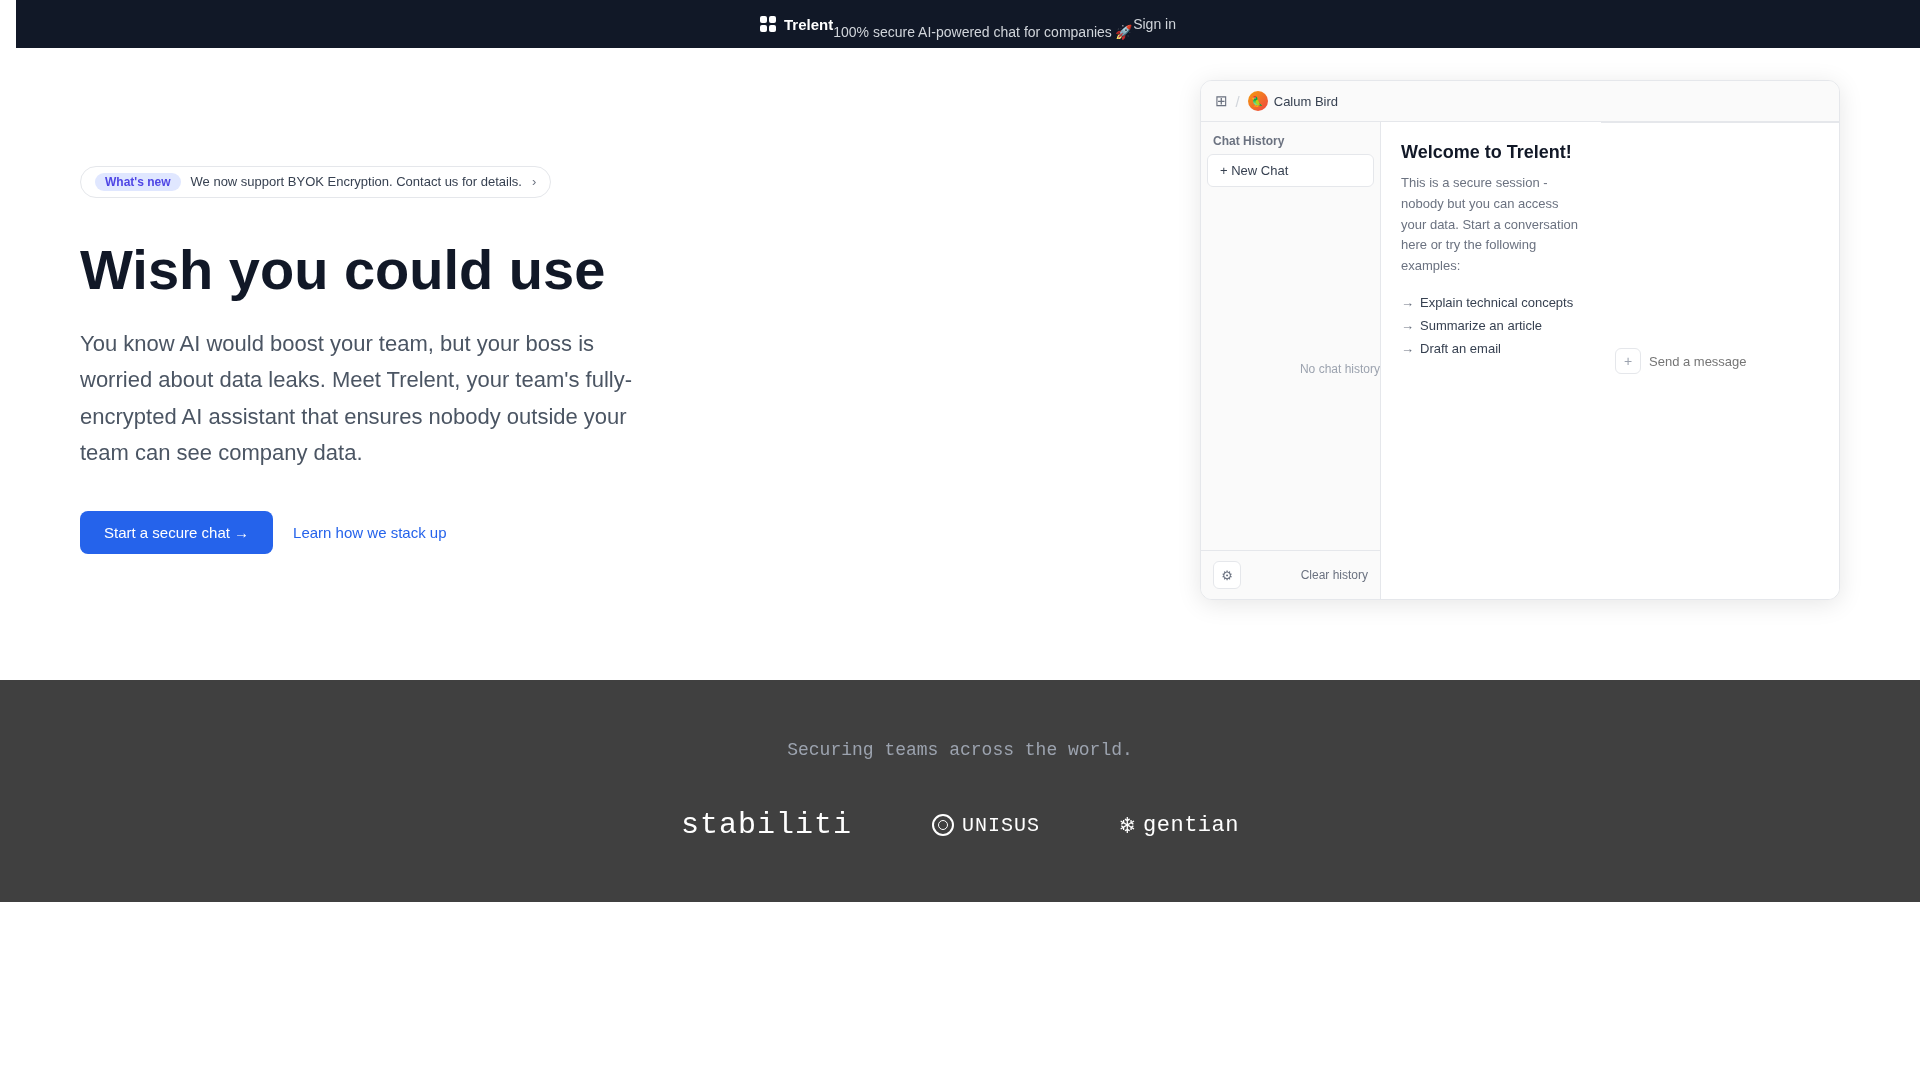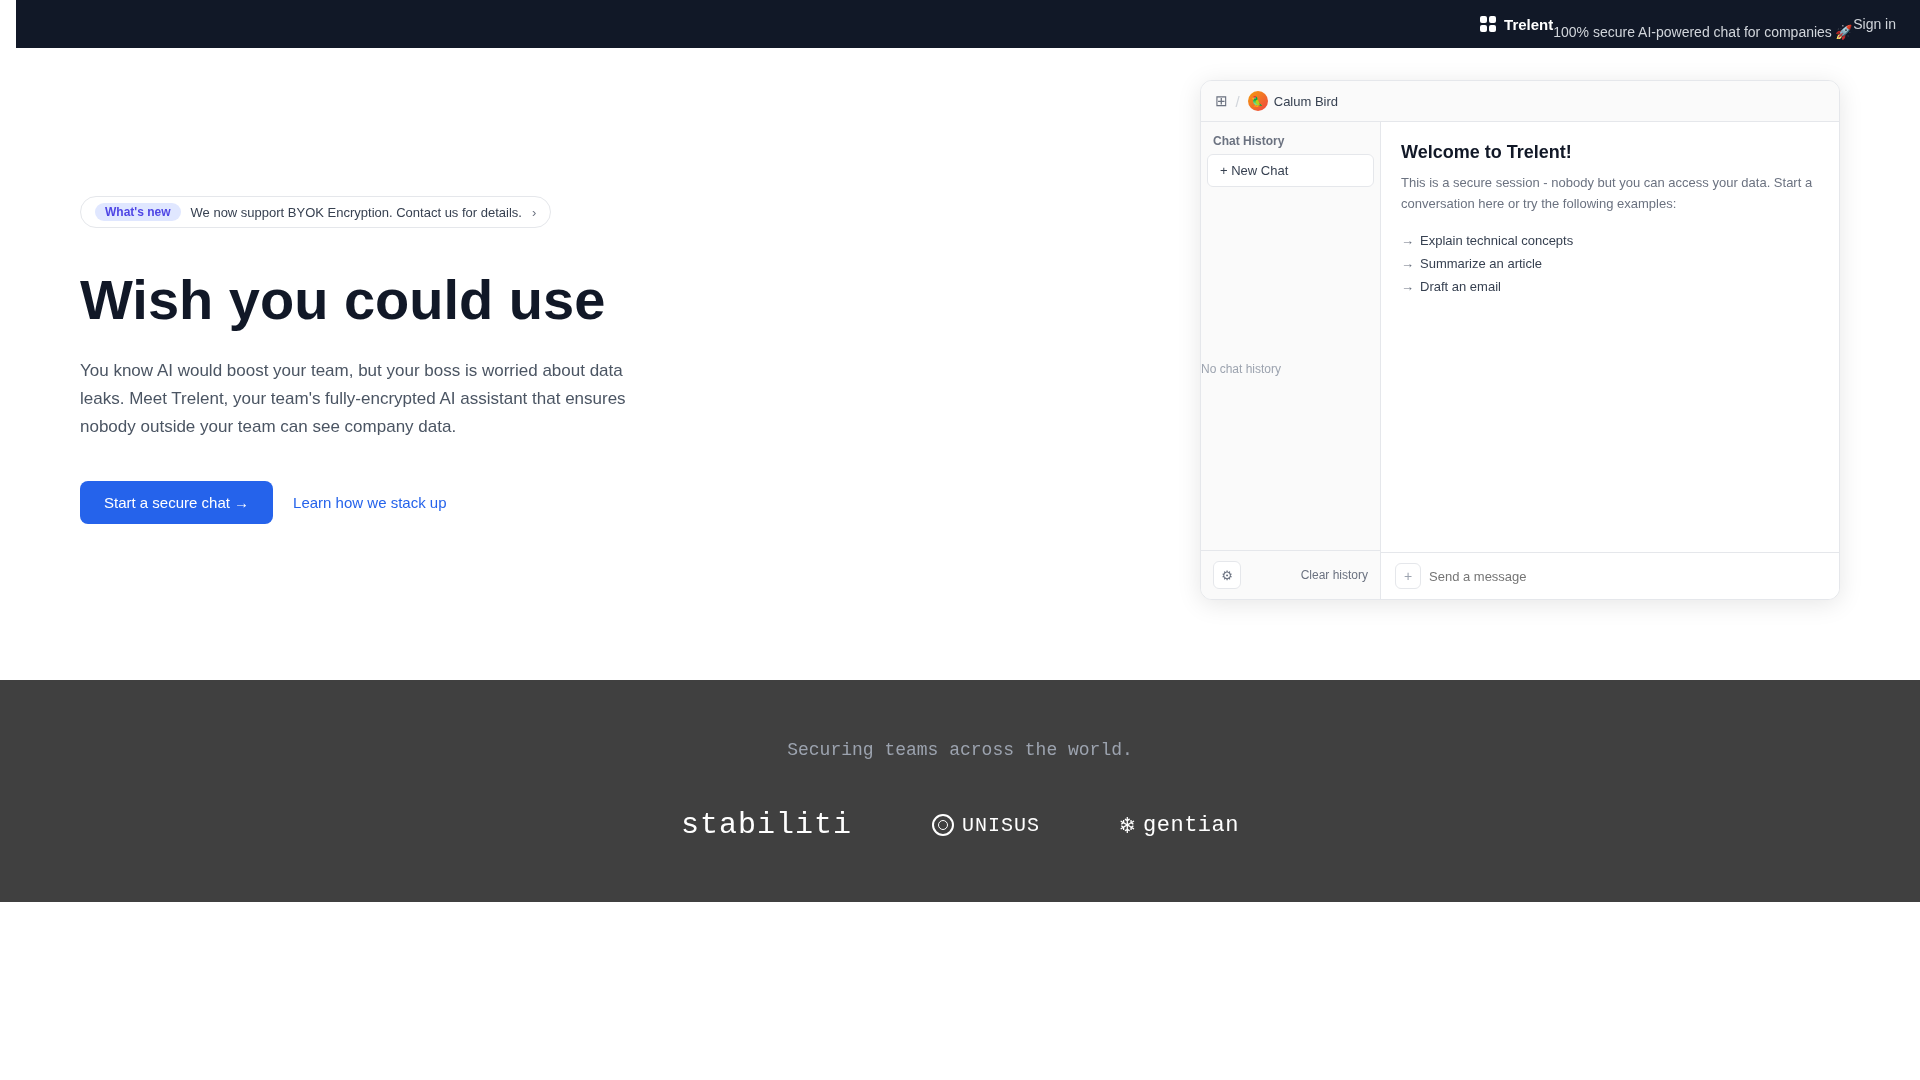--- a/index.html
+++ b/index.html
@@ -3,21 +3,21 @@
   <meta charset="utf-8">
   <style>
     * { box-sizing: border-box; margin: 0; padding: 0; }
     body { font-family: -apple-system, BlinkMacSystemFont, 'Segoe UI', sans-serif; background: #fff; overflow-x: hidden; }
 
     
     .navbar {
       background: #111827;
       display: flex;
       align-items: center;
-      justify-content: flex-end;
+      justify-content: center;
       padding: 0 24px;
       height: 48px;
       position: fixed;
       top: 0; left: 16px; right: 0;
       z-index: 100;
     }
     .navbar-logo {
       display: flex;
       align-items: center;
       gap: 8px;
@@ -87,21 +87,21 @@
       font-size: 13px;
     }
     .hero-title {
       font-size: 56px;
       font-weight: 700;
       color: #111827;
       line-height: 1.15;
       margin-bottom: 24px;
     }
     .hero-subtitle {
-      font-size: 17px;
+      font-size: 22px;
       color: #4b5563;
       line-height: 1.65;
       margin-bottom: 40px;
       max-width: 560px;
     }
     .hero-actions {
       display: flex;
       align-items: center;
       gap: 20px;
     }
@@ -209,21 +209,21 @@
       cursor: pointer;
       border-radius: 6px;
       margin: 0 6px;
       background: #fff;
       border: 1px solid #e5e7eb;
     }
     .no-history {
       flex: 1;
       display: flex;
       align-items: center;
-      justify-content: flex-start;
+      justify-content: flex-end;
       font-size: 12px;
       color: #9ca3af;
     }
     .chat-sidebar-footer {
       display: flex;
       align-items: center;
       justify-content: space-between;
       padding: 10px 12px;
       border-top: 1px solid #e5e7eb;
     }
@@ -243,21 +243,21 @@
     .clear-history-btn {
       font-size: 12px;
       color: #6b7280;
       cursor: pointer;
       background: none;
       border: none;
     }
     .chat-main {
       flex: 1;
       display: flex;
-      flex-direction: column;
+      flex-direction: row;
       background: #fff;
     }
     .chat-messages {
       flex: 1;
       padding: 20px;
       overflow-y: auto;
     }
     .welcome-title {
       font-size: 18px;
       font-weight: 700;

